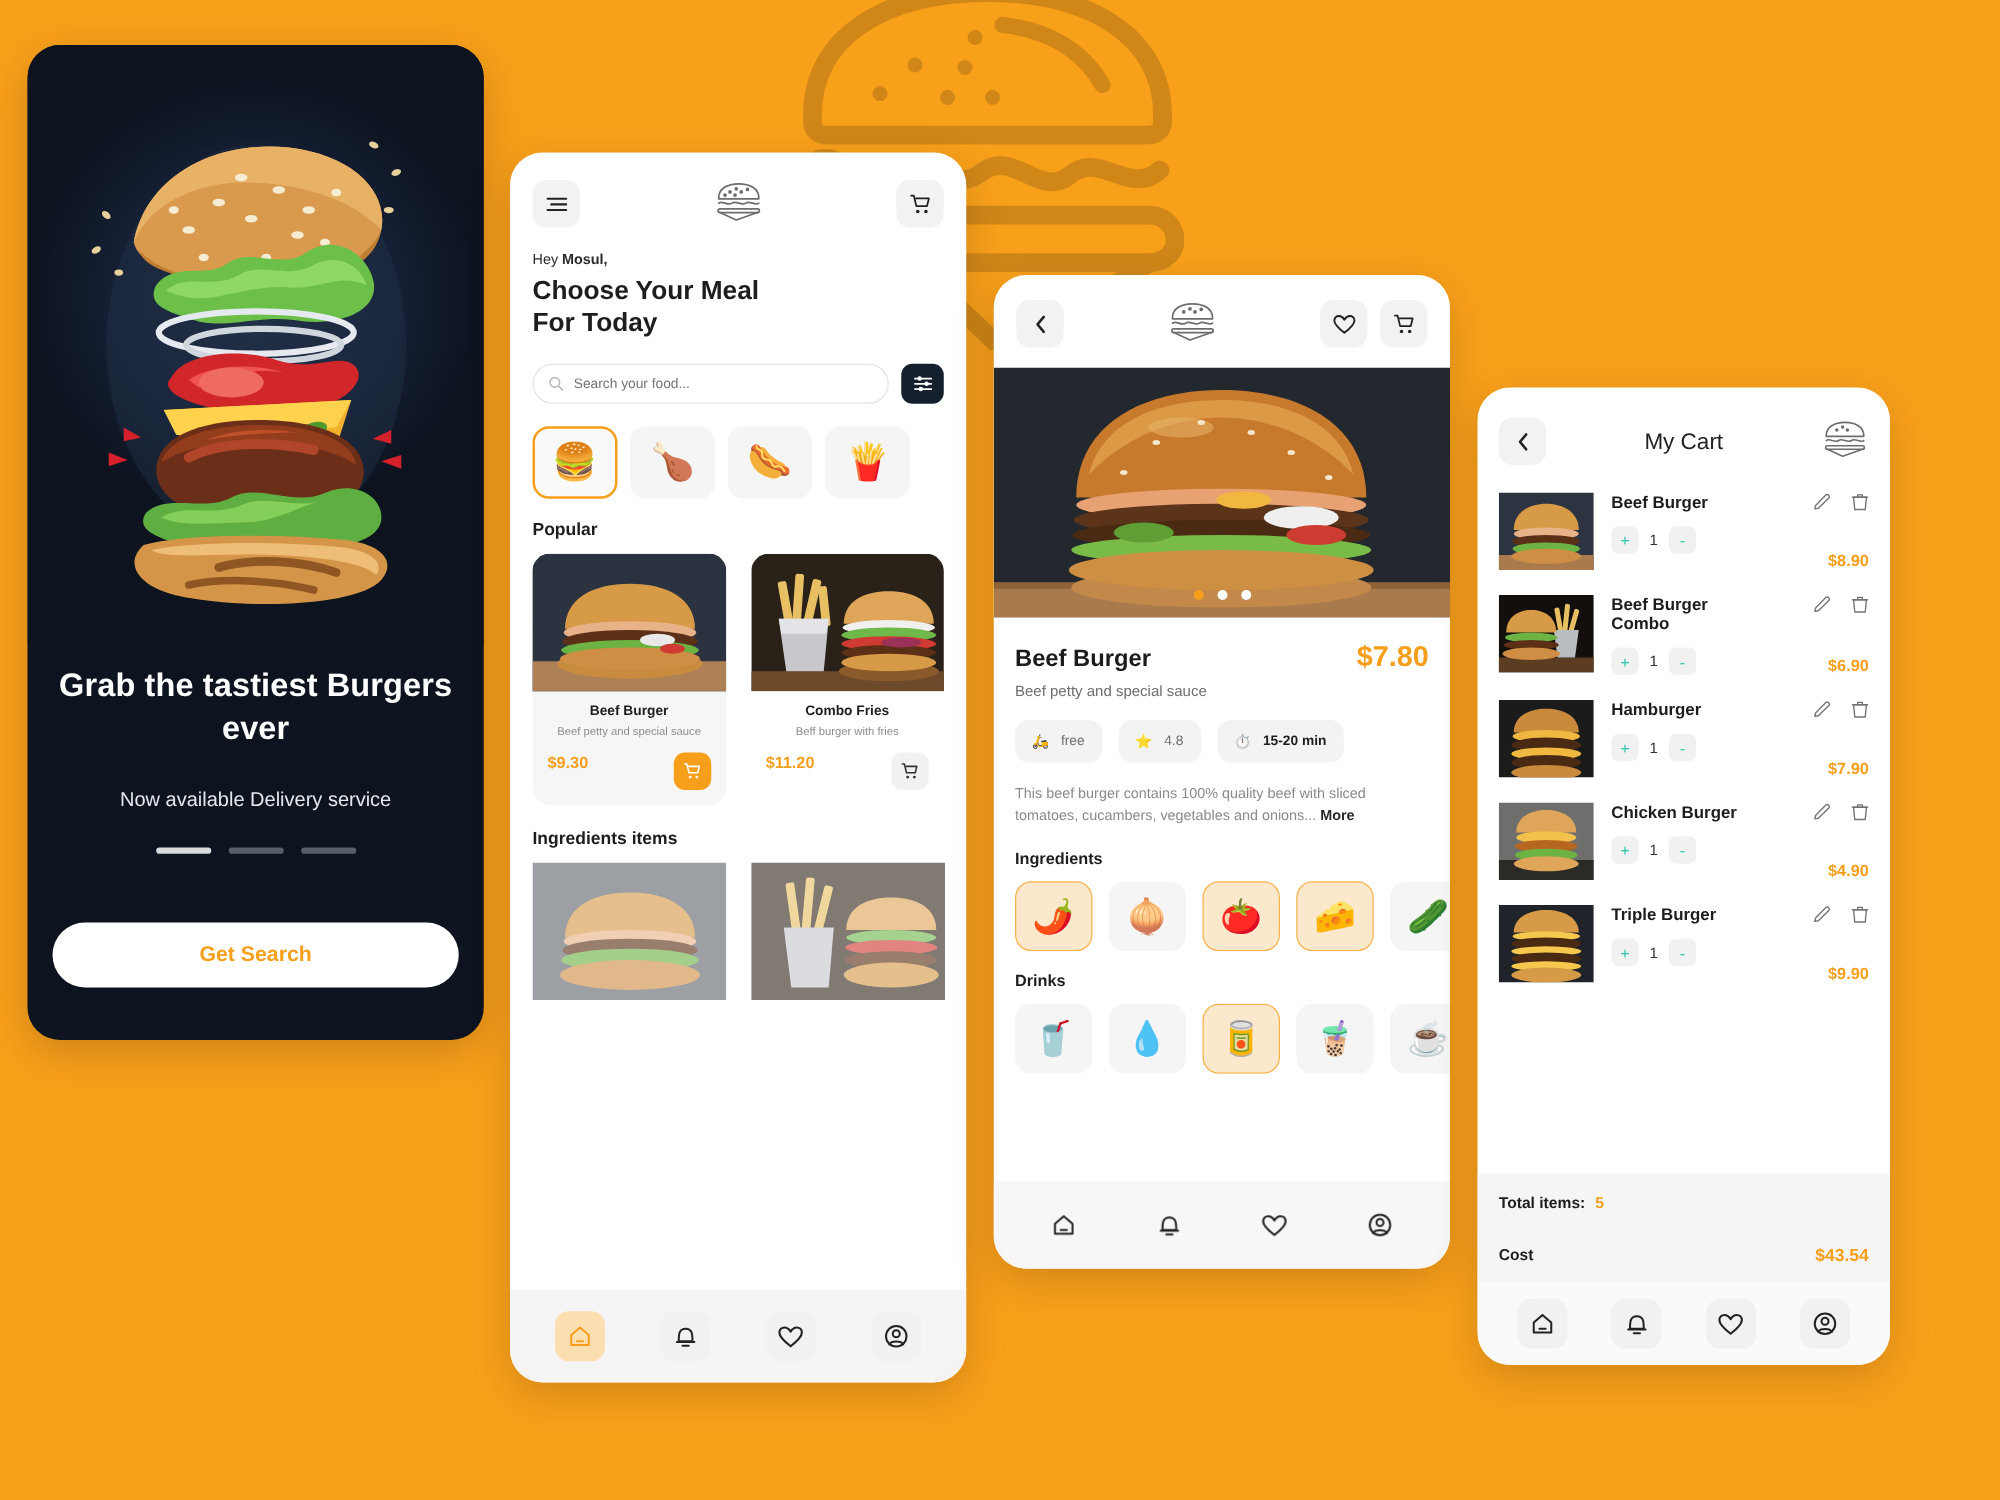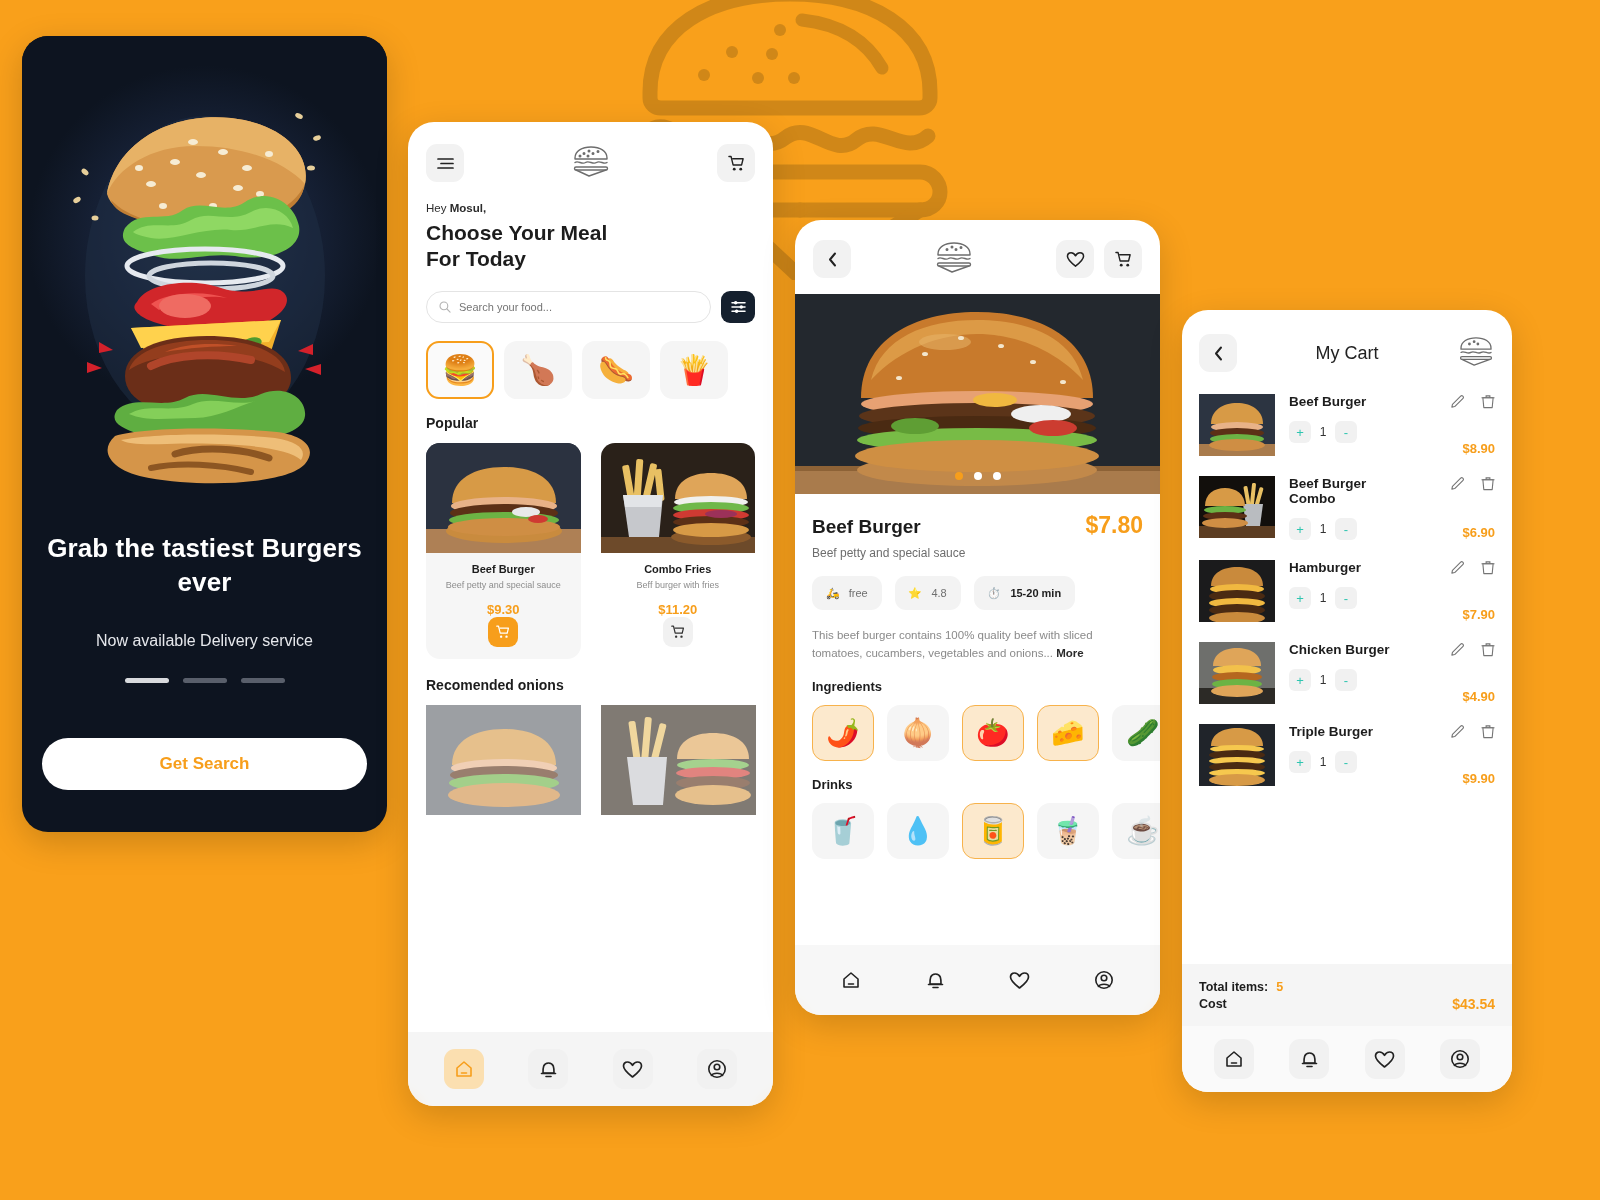--- a/index.html
+++ b/index.html
@@ -80,21 +80,21 @@
     border: 2px solid transparent;
   }
   .cat.active { background: #fafafa; border-color: #F79E1B; }
   .sec-title { padding: 16px 18px 0 18px; font-size: 14px; font-weight: bold; color: #1d1d1d; }
   .cards { display: flex; gap: 20px; padding: 12px 18px 0 18px; }
   .card { width: 155px; border-radius: 14px; overflow: hidden; }
   .card.tinted { background: #f6f6f6; }
   .card-img { height: 110px; border-radius: 12px 12px 0 0; background-size: cover; background-position: center; }
   .card-name { text-align: center; font-size: 11px; font-weight: bold; color: #1d1d1d; padding: 10px 4px 0; }
   .card-desc { text-align: center; font-size: 9px; color: #8d8d8d; padding: 5px 4px 0; }
-  .card-foot { display: flex; align-items: center; justify-content: space-between; padding: 12px 12px 12px 12px; flex-direction: column; }
+  .card-foot { display: flex; justify-content: space-between; padding: 12px 12px 12px 12px; }
   .price { font-size: 13px; font-weight: bold; color: #F79E1B; }
   .cart-mini {
     width: 30px; height: 30px; border-radius: 9px; background: #f1f1f1;
     display: flex; align-items: center; justify-content: center; cursor: pointer; border: none;
   }
   .cart-mini.on { background: #F79E1B; }
   .bottom-nav {
     position: absolute; left: 0; right: 0; bottom: 0; height: 74px;
     background: rgba(244,244,244,.92); backdrop-filter: blur(6px);
     display: flex; align-items: center; justify-content: space-around; padding: 0 14px;
@@ -156,21 +156,21 @@
     color: #2fc5b0; font-size: 13px; line-height: 1; display: flex; align-items: center; justify-content: center;
     font-family: "Liberation Sans", sans-serif;
   }
   .step-qty { font-size: 12px; color: #333; min-width: 10px; text-align: center; }
   .c-right { width: 72px; display: flex; flex-direction: column; align-items: flex-end; justify-content: space-between; }
   .c-acts { display: flex; gap: 16px; }
   .icon-btn { background: none; border: none; cursor: pointer; padding: 0; display: flex; }
   .c-price { font-size: 13px; font-weight: bold; color: #F79E1B; }
   .c-summary { position: absolute; left: 0; right: 0; bottom: 66px; background: #f5f5f5; padding: 16px 17px 14px 17px; }
   .sum-row { display: flex; justify-content: space-between; align-items: center; font-size: 12.5px; color: #1d1d1d; font-weight: bold; }
-  .sum-row.second { margin-top: 2px; }
+  .sum-row.second { margin-top: 27px; }
   .sum-accent { color: #F79E1B; font-weight: bold; }
   .pay-btn {
     margin-top: 14px; width: 100%; height: 40px; border-radius: 22px; background: #2ec4b1;
     border: none; cursor: pointer; color: #fff; font-size: 13.5px; font-weight: bold;
     font-family: "Liberation Sans", sans-serif; display: flex; align-items: center; justify-content: center; gap: 16px;
   }
   .cart-nav {
     position: absolute; left: 0; right: 0; bottom: 0; height: 66px; background: #fafafa;
     display: flex; align-items: center; justify-content: space-around; padding: 0 14px;
   }
@@ -433,21 +433,21 @@
                 <path d="M5 4 h11 l-1.6 6.5"></path>
             </g>
             <circle cx="6.6" cy="15" r="1.5" fill="#333"></circle>
               <circle cx="13.5" cy="15" r="1.5" fill="#333"></circle>
           </svg>
         </button>
       </div>
     </div>
   </div>
 
-  <div class="sec-title" style="padding-top:18px">Recomended onions</div>
+  <div class="sec-title" style="padding-top:18px">Ingredients items</div>
   <div class="fade-list">
     <div class="fade-card">
       <div class="fade-img">
         <svg width="155" height="110" viewBox="0 0 155 110" preserveAspectRatio="none">
           <rect width="155" height="110" fill="#61656b"></rect>
           <path d="M26 60 C26 36 48 24 78 24 C108 24 130 36 130 60 Z" fill="#d79a46"></path>
           <ellipse cx="78" cy="63" rx="53" ry="9" fill="#e8b288"></ellipse>
           <ellipse cx="78" cy="70" rx="54" ry="9" fill="#5c3016"></ellipse>
           <ellipse cx="78" cy="78" rx="55" ry="9" fill="#6cb344"></ellipse>
           <ellipse cx="78" cy="90" rx="56" ry="12" fill="#cf8e44"></ellipse>

